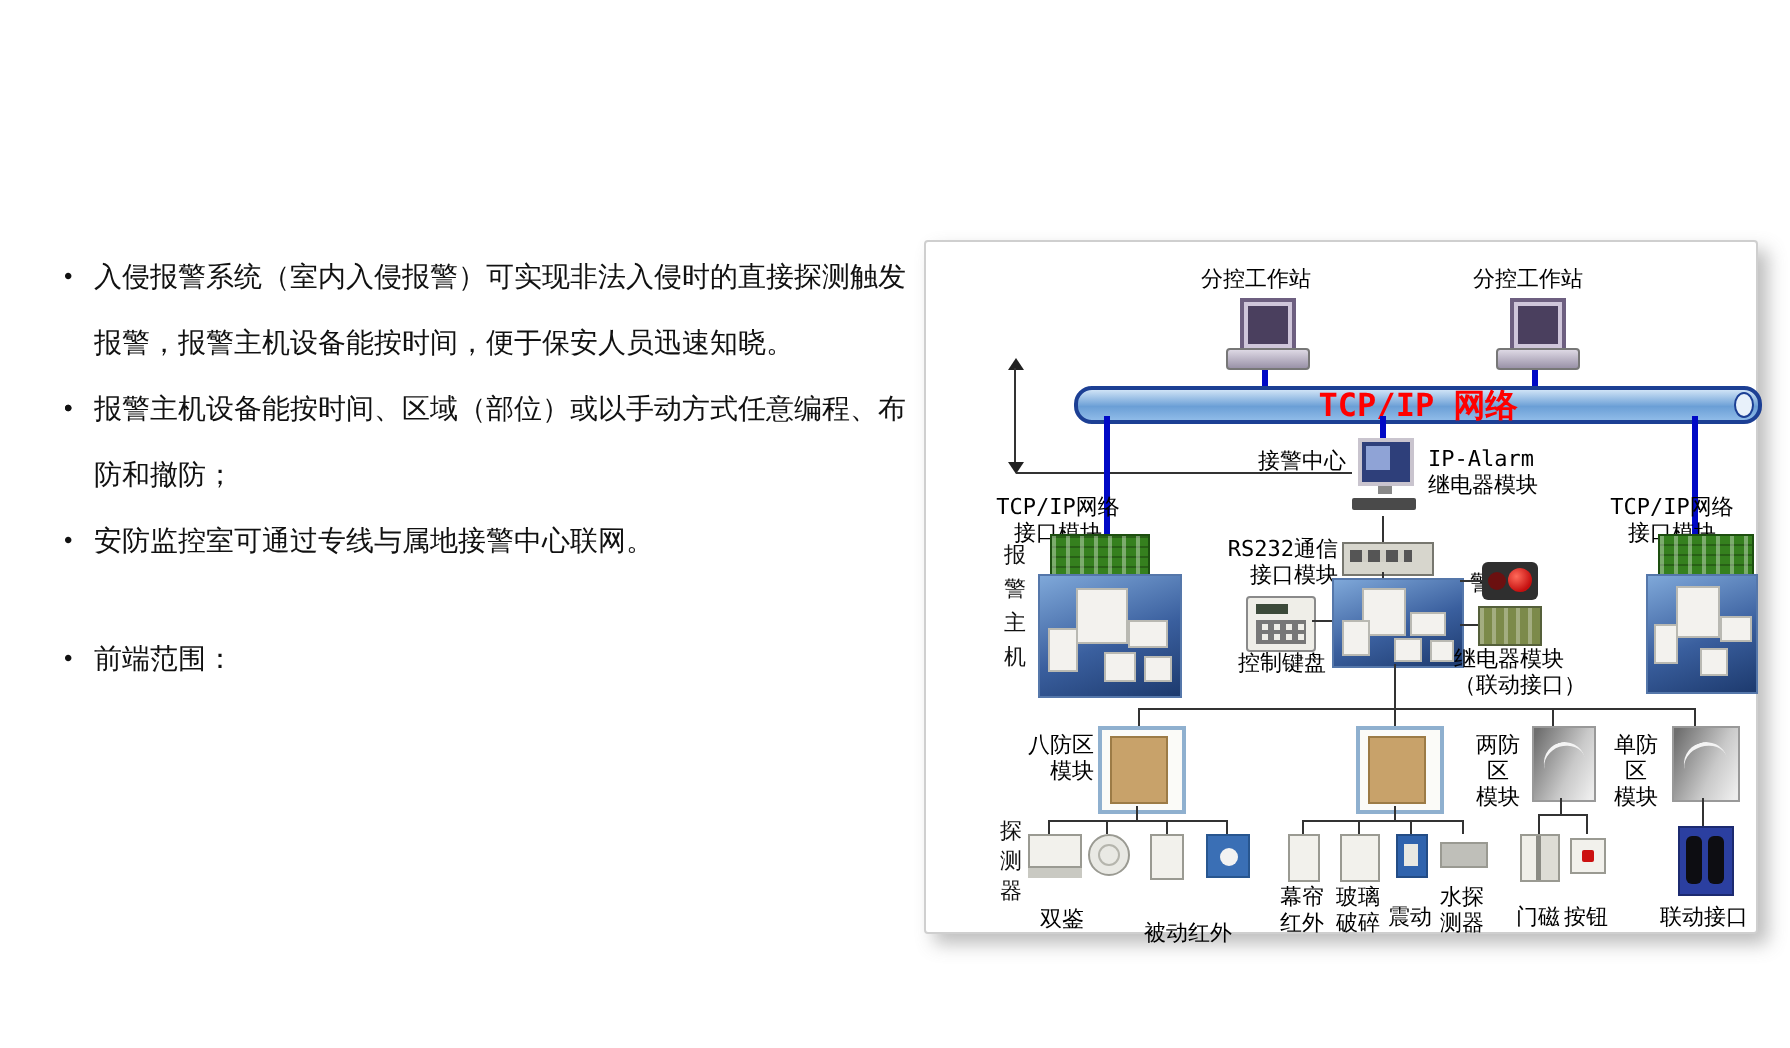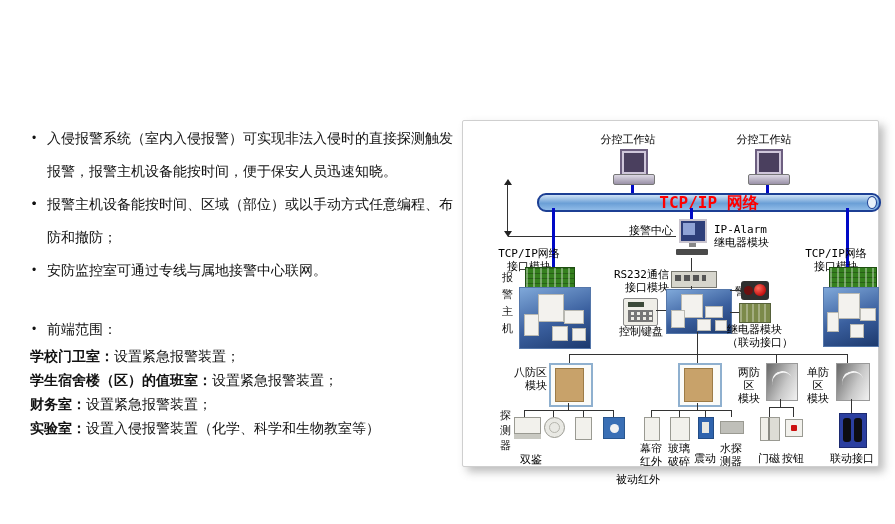--- a/index.html
+++ b/index.html
@@ -111,26 +111,20 @@
 <body>
 
 <div class="slide">
 
   <div class="text-col">
     <p class="bullet"><span class="b-dot">•</span><span>入侵报警系统（室内入侵报警）可实现非法入侵时的直接探测触发报警，报警主机设备能按时间，便于保安人员迅速知晓。</span></p>
     <p class="bullet"><span class="b-dot">•</span></p>
     <p class="bullet"><span class="b-dot">•</span><span>报警主机设备能按时间、区域（部位）或以手动方式任意编程、布防和撤防；</span></p>
     <p class="bullet"><span class="b-dot">•</span><span>安防监控室可通过专线与属地接警中心联网。</span></p>
     <p class="bullet front-head"><span class="b-dot">•</span><span>前端范围：</span></p>
-    <div class="front">
-      <p><span class="lead">学校门卫室：</span><span>设置紧急报警装置；</span></p>
-      <p><span class="lead">学生宿舍楼（区）的值班室：</span><span>设置紧急报警装置；</span></p>
-      <p><span class="lead">财务室：</span><span>设置紧急报警装置；</span></p>
-      <p><span class="lead">实验室：</span><span>设置入侵报警装置（化学、科学和生物教室等）</span></p>
-    </div>
   </div>
 
   <div class="panel">
 
     <div class="arrow-up" style="left:41px;top:58px;"></div>
     <div class="vline" style="left:44px;top:63px;height:47px;"></div>
     <div class="arrow-down" style="left:41px;top:110px;"></div>
     <div class="hline" style="left:45px;top:115px;width:168px;"></div>
 
     <div class="lbl" style="left:125px;top:12px;width:80px;">分控工作站</div>
@@ -238,21 +232,21 @@
     <div class="hline" style="left:61px;top:289px;width:90px;"></div>
     <div class="vline" style="left:61px;top:289px;height:7px;"></div>
     <div class="vline" style="left:90px;top:289px;height:7px;"></div>
     <div class="vline" style="left:120px;top:289px;height:7px;"></div>
     <div class="vline" style="left:150px;top:289px;height:7px;"></div>
     <div class="det base" style="left:51px;top:296px;width:25px;height:20px;"></div>
     <div class="det round" style="left:81px;top:296px;width:19px;height:19px;"></div>
     <div class="det" style="left:112px;top:296px;width:15px;height:21px;"></div>
     <div class="det bluebox" style="left:140px;top:296px;width:20px;height:20px;"></div>
     <div class="lbl" style="left:52px;top:332px;width:32px;">双鉴</div>
-    <div class="lbl" style="left:103px;top:352px;width:56px;margin-left:44px;">被动红外</div>
+    <div class="lbl" style="left:103px;top:339px;width:56px;">被动红外</div>
 
     <div class="vline" style="left:234px;top:282px;height:7px;"></div>
     <div class="hline" style="left:188px;top:289px;width:80px;"></div>
     <div class="vline" style="left:188px;top:289px;height:7px;"></div>
     <div class="vline" style="left:216px;top:289px;height:7px;"></div>
     <div class="vline" style="left:242px;top:289px;height:7px;"></div>
     <div class="vline" style="left:268px;top:289px;height:7px;"></div>
     <div class="det" style="left:181px;top:296px;width:14px;height:22px;"></div>
     <div class="det" style="left:207px;top:296px;width:18px;height:22px;"></div>
     <div class="det shock" style="left:235px;top:296px;width:14px;height:20px;"></div>

